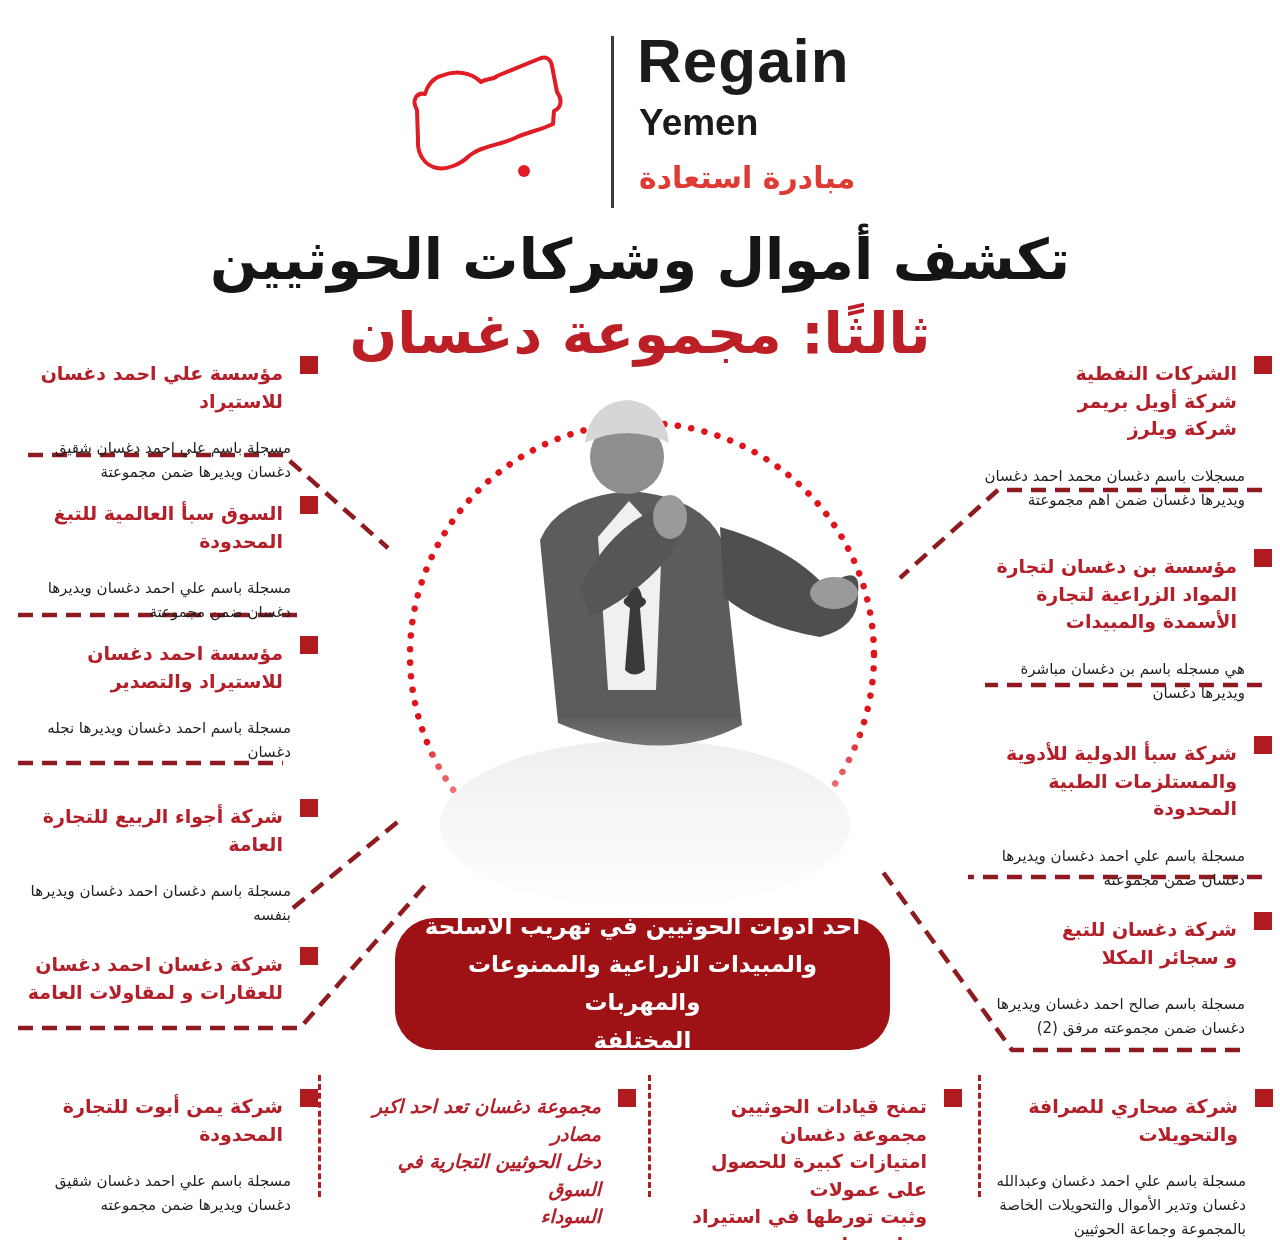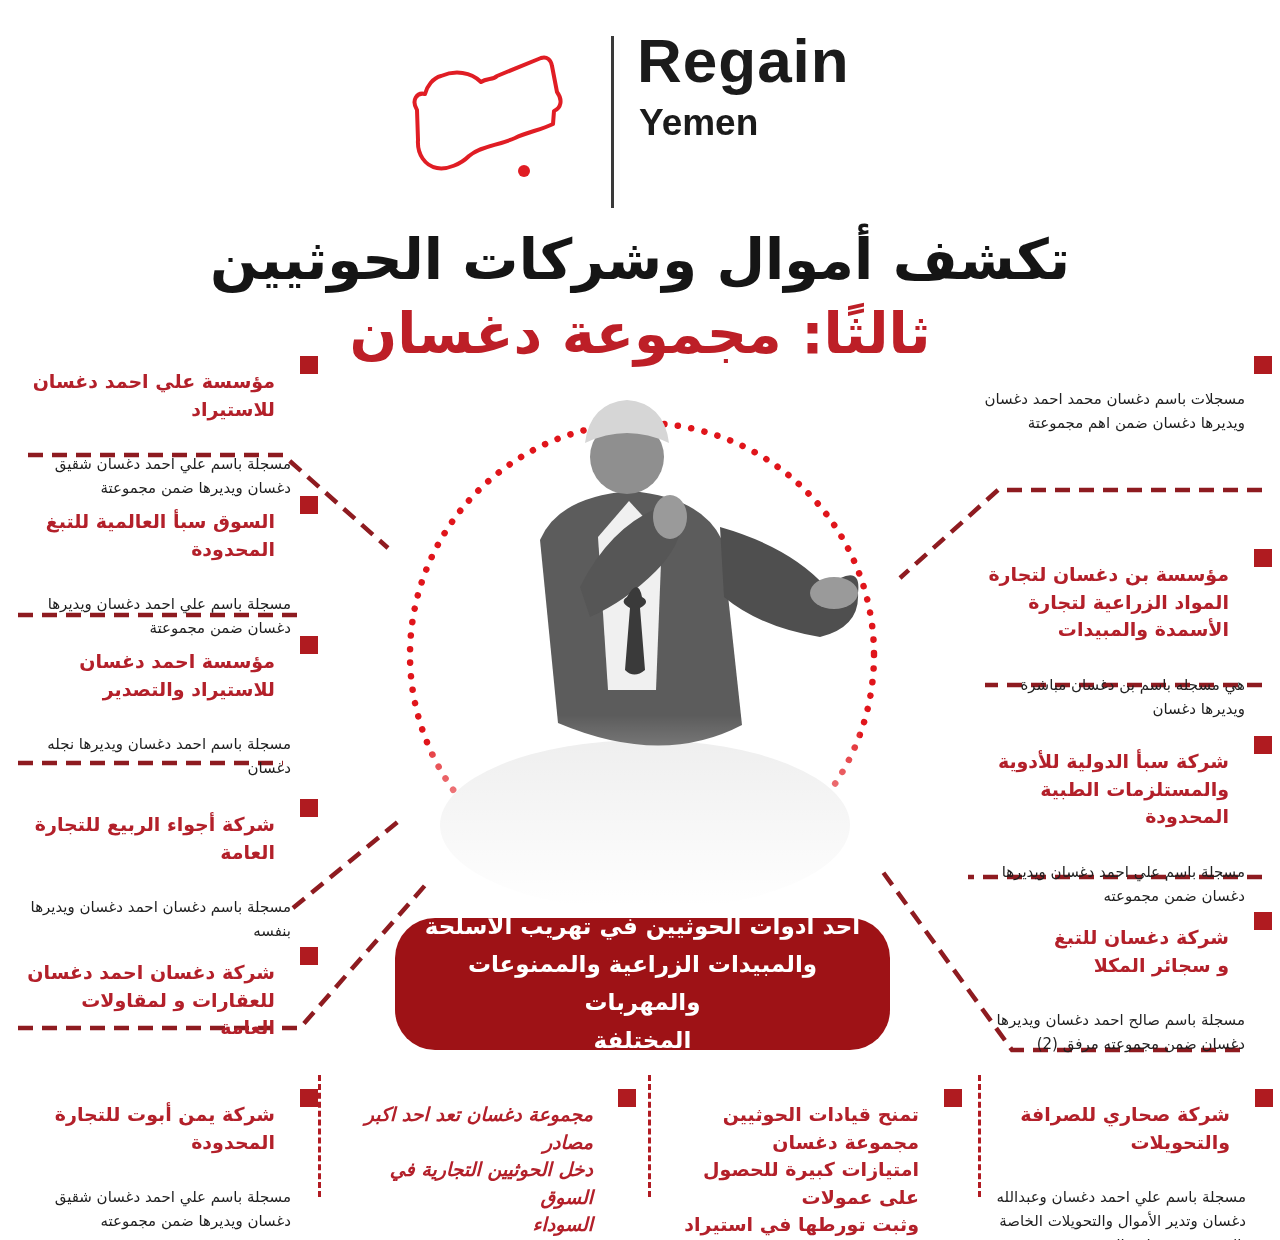--- a/index.html
+++ b/index.html
@@ -18,21 +18,21 @@
          color:#e03a34;direction:rtl;line-height:1.2;}
   
   .main-title{position:absolute;left:0;top:228px;width:1280px;text-align:center;direction:rtl;
          font-size:56px;font-weight:bold;color:#151515;line-height:1.15;}
   .sub-title{position:absolute;left:0;top:302px;width:1280px;text-align:center;direction:rtl;
          font-size:56px;font-weight:bold;color:#bd1f27;line-height:1.15;}
   
   .item{position:absolute;direction:rtl;}
   .item .head{display:flex;align-items:flex-start;gap:9px;}
   .bullet{flex:0 0 auto;width:18px;height:18px;background:#b01b20;margin-top:4px;}
-  .ititle{margin:16px;font-size:19px;font-weight:bold;color:#b3202a;line-height:1.45;white-space:pre-line;}
+  .ititle{margin:8px;font-size:19px;font-weight:bold;color:#b3202a;line-height:1.45;white-space:pre-line;}
   .ibody{margin:13px 27px 0 0;font-size:15px;font-weight:normal;color:#1f1f1f;line-height:1.6;white-space:pre-line;}
   .w-left{left:6px;width:312px;}
   .w-right{left:968px;width:304px;}
   
   .center-box{position:absolute;left:395px;top:918px;width:495px;height:132px;background:#9e1216;
         border-radius:40px;display:flex;align-items:center;justify-content:flex-end;}
   .center-box .box-text{direction:rtl;text-align:center;color:#ffffff;font-size:23px;font-weight:bold;
         line-height:1.65;white-space:pre-line;padding:0 24px;margin:0;}
   
   .vsep{position:absolute;top:1075px;height:122px;width:0;border-right:3px dashed #b11b22;}
@@ -62,20 +62,21 @@
   <svg class="logo-map" viewBox="0 0 175 155">
     <path d="M14,62 C8,52 14,44 22,46 C24,38 30,30 38,28 C52,22 68,24 78,34 C84,30 90,32 94,28
              L138,10 C144,8 148,12 149,18 L154,44 C160,52 158,60 151,63 L150,76
              C138,82 124,84 112,90 C94,98 78,98 66,108 C58,116 44,122 34,120
              C22,118 14,106 15,92 Z" fill="none" stroke="#e01d24" stroke-width="4" stroke-linejoin="round"></path>
     <circle cx="121" cy="123" r="6" fill="#e01d24"></circle>
   </svg>
   <div class="logo-divider"></div>
   <div class="brand">Regain</div>
   <div class="brand-sub">Yemen</div>
+  <div class="tagline">مبادرة استعادة</div>
 
   <div class="main-title">تكشف أموال وشركات الحوثيين</div>
   <div class="sub-title">ثالثًا: مجموعة دغسان</div>
 
   <svg class="overlay" style="left:430px;top:385px;" width="430" height="520" viewBox="0 0 430 520">
     <defs>
       <linearGradient id="fade" x1="0" y1="0" x2="0" y2="1">
         <stop offset="0" stop-color="#ffffff" stop-opacity="0"></stop>
         <stop offset="1" stop-color="#ffffff" stop-opacity="1"></stop>
       </linearGradient>
@@ -132,20 +133,23 @@
         <span class="bullet"></span>
       <h3 class="ititle">شركة دغسان احمد دغسان
 للعقارات و لمقاولات العامة</h3>
       </div>
     <p class="ibody"></p>
   </div>
 
   <div class="item w-right" style="top:352px">
     <div class="head">
         <span class="bullet"></span>
+      <h3 class="ititle">الشركات النفطية
+شركة  أويل بريمر
+شركة ويلرز</h3>
       </div>
     <p class="ibody">مسجلات باسم دغسان محمد احمد  دغسان
 ويديرها دغسان ضمن اهم مجموعتة</p>
   </div>
   <div class="item w-right" style="top:545px">
     <div class="head">
         <span class="bullet"></span>
       <h3 class="ititle">مؤسسة بن دغسان لتجارة
 المواد  الزراعية لتجارة
 الأسمدة والمبيدات</h3>

